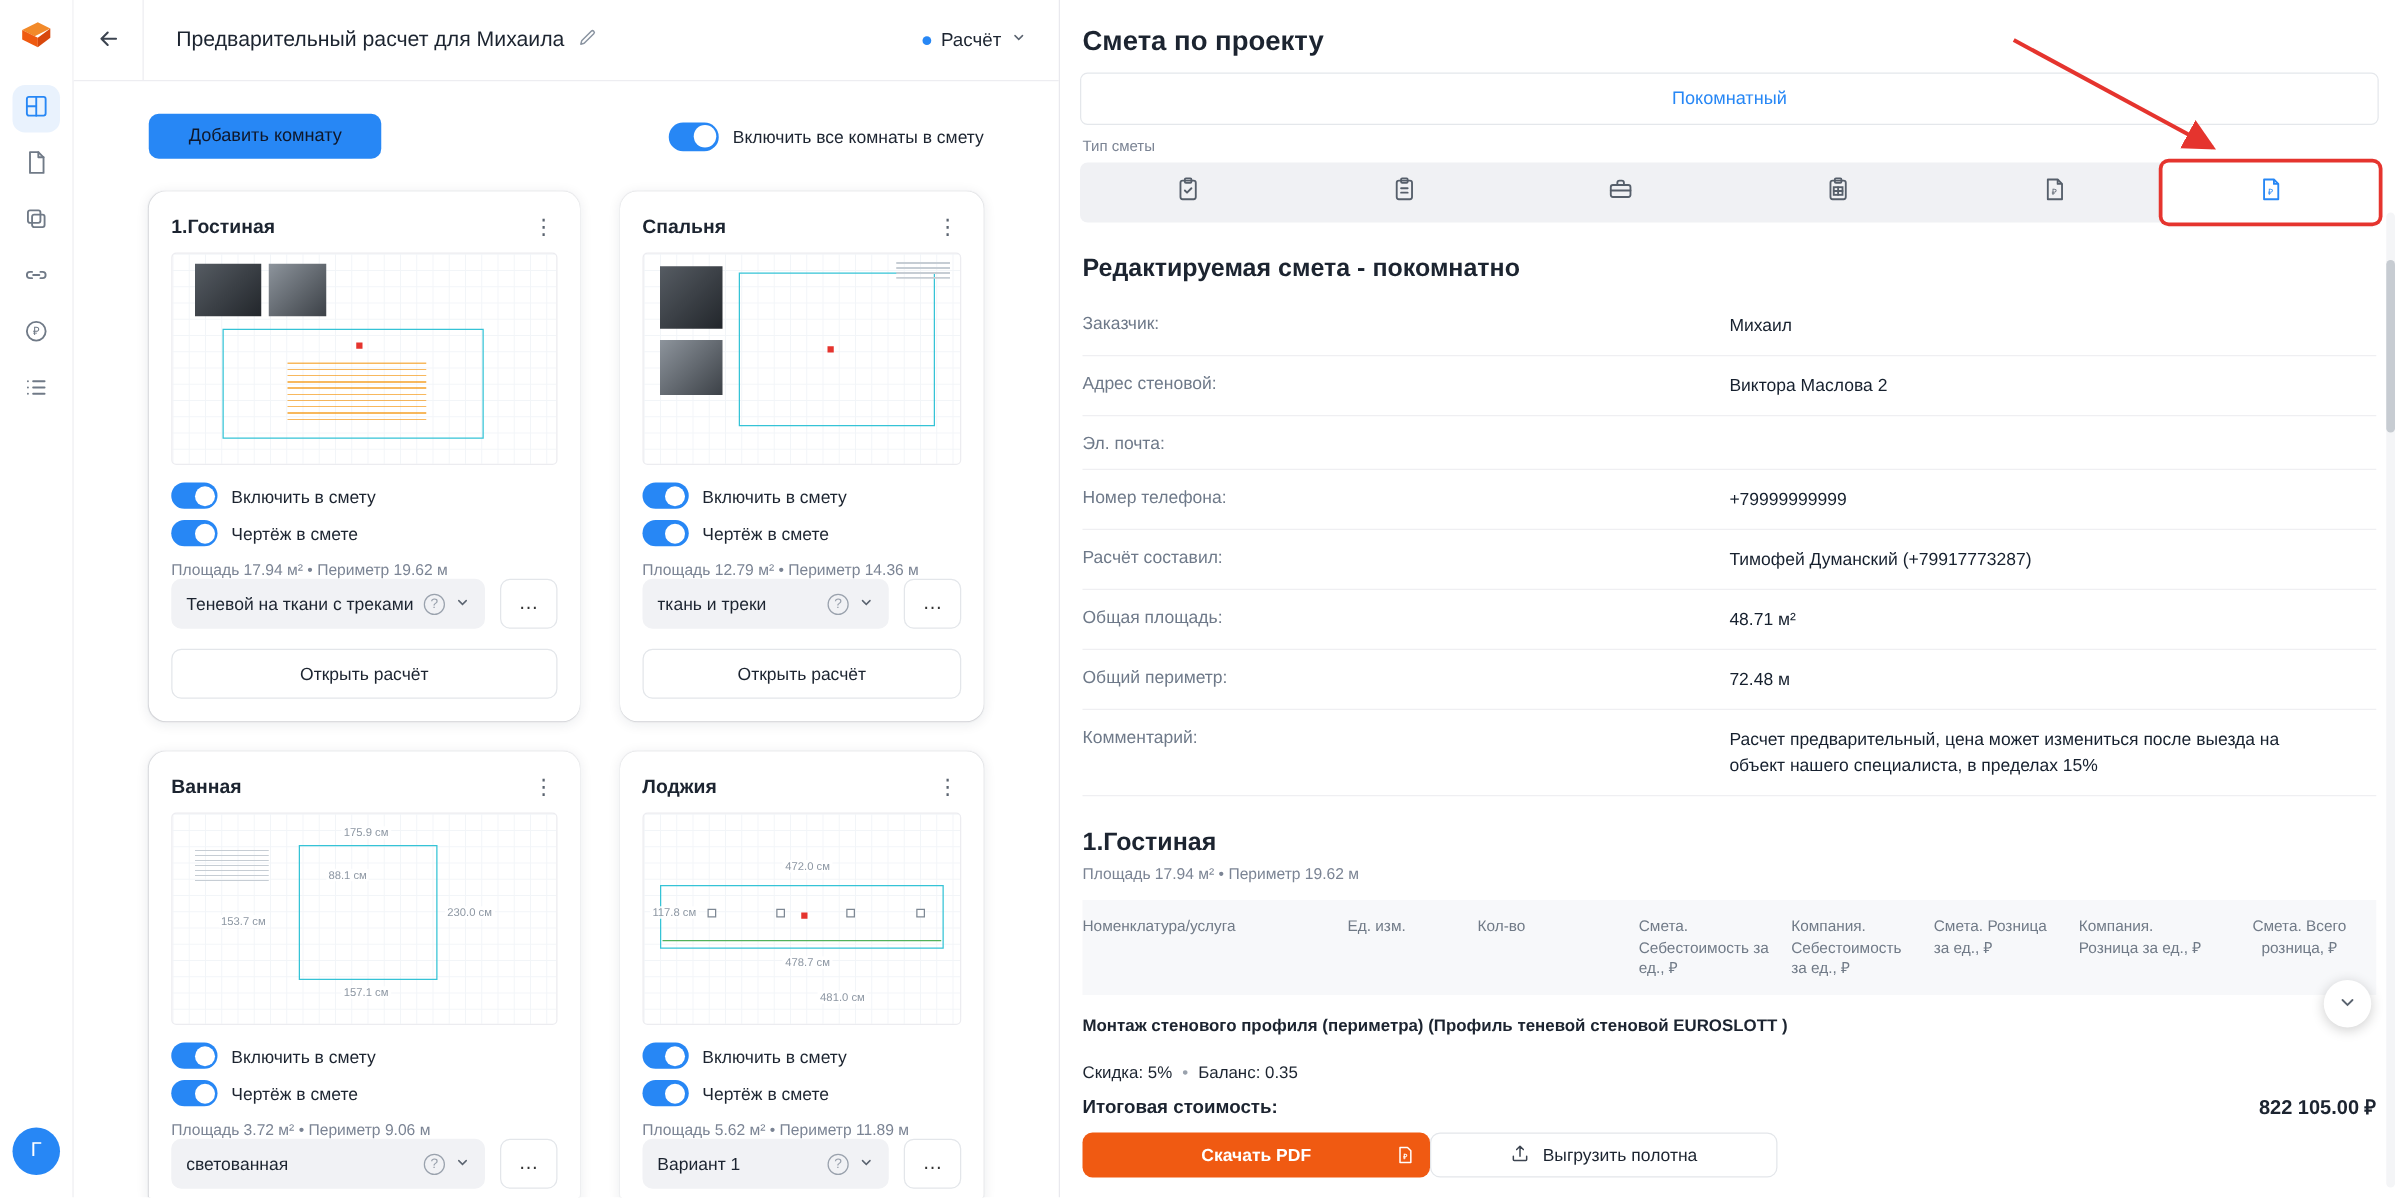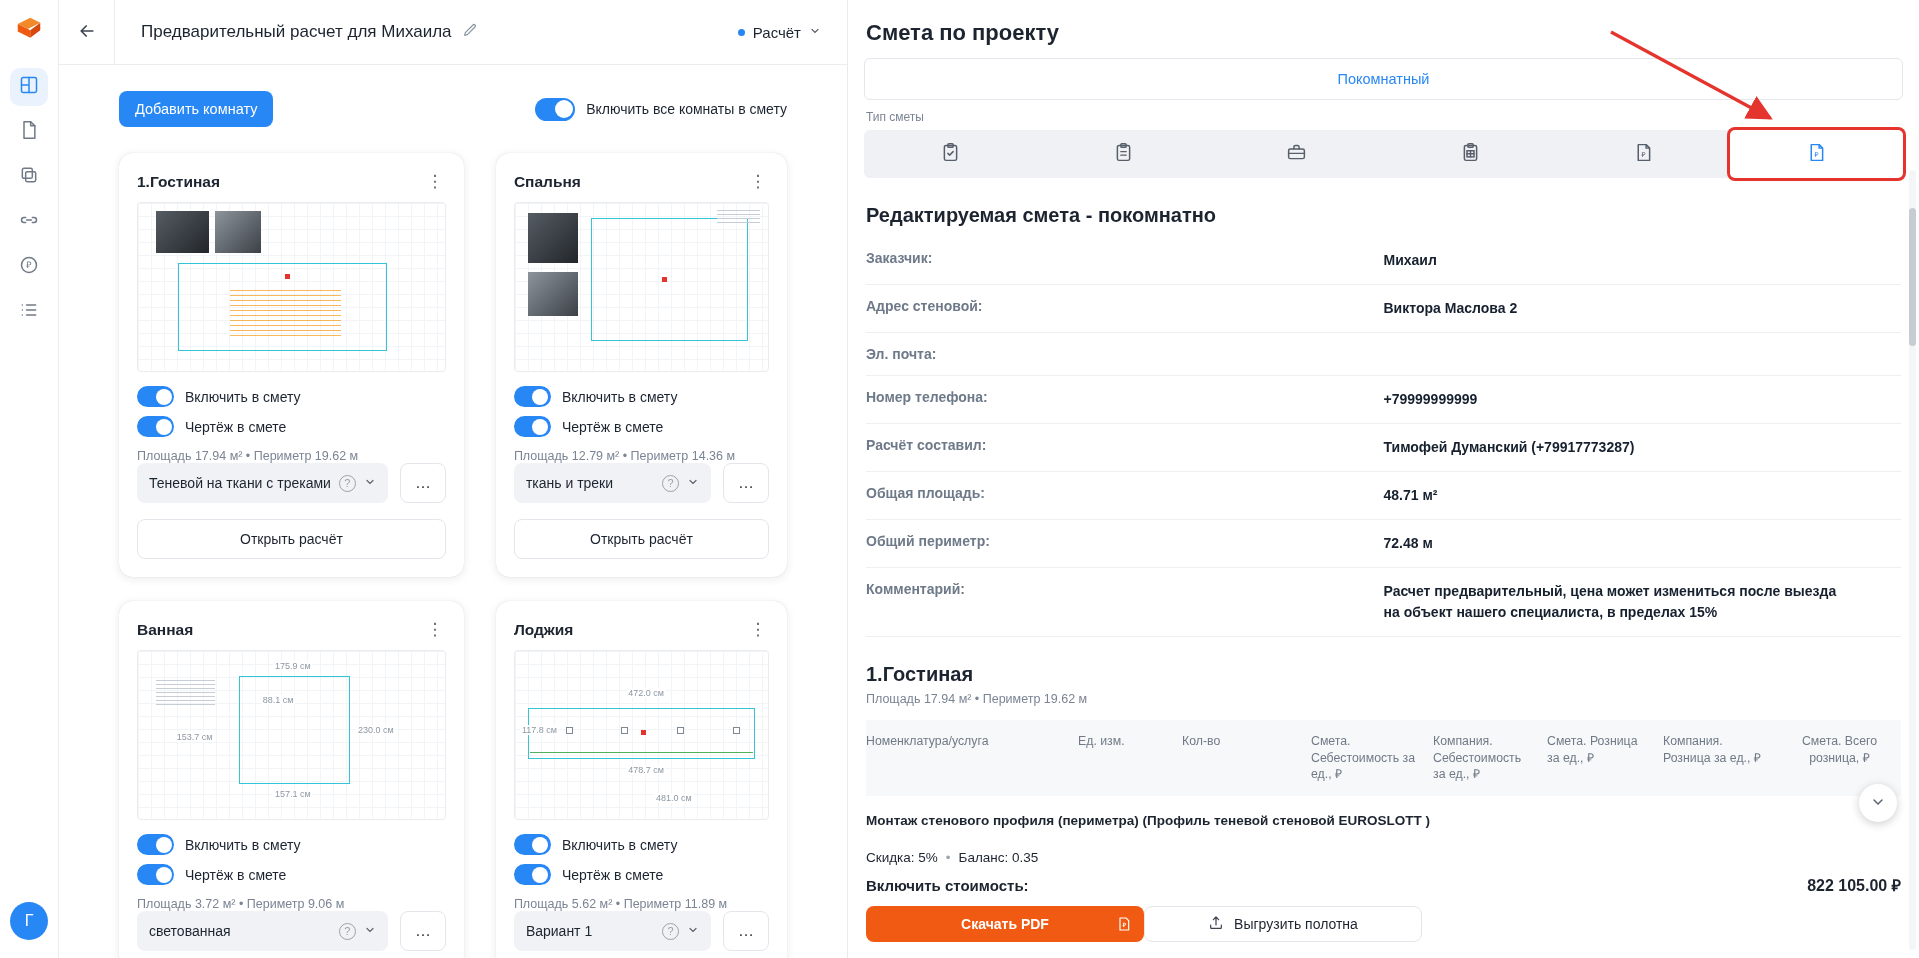--- a/index.html
+++ b/index.html
@@ -22,21 +22,21 @@
   .left-panel { flex:0 0 789px; display:flex; flex-direction:column; border-right:1px solid #e9e9ee; background:#fff; }
   .lp-header { flex:0 0 64px; border-bottom:1px solid #ededf1; display:flex; align-items:center; }
   .back-btn { width:56px; height:64px; display:flex; align-items:center; justify-content:center; border-right:1px solid #ededf1; cursor:pointer; background:#fff; border-top:none; border-bottom:none; border-left:none; }
   .lp-title-wrap { display:flex; align-items:center; gap:10px; padding-left:26px; flex:1; min-width:0; }
   .lp-title { font-size:17px; color:#1c2430; white-space:nowrap; }
   .mode-select { display:flex; align-items:center; gap:8px; padding-right:26px; cursor:pointer; }
   .mode-dot { width:7px; height:7px; border-radius:50%; background:#2787f5; }
   .mode-label { font-size:15px; }
   .lp-body { flex:1; overflow:hidden; padding:26px 60px 0; }
   .lp-toolbar { display:flex; align-items:center; justify-content:space-between; }
-  .btn-primary { background:#2787f5; color:#ffffff; font-size:14.5px; height:36px; padding:0 16px; border:none; border-radius:8px; cursor:pointer; font-family:inherit; }
+  .btn-primary { background:#2787f5; color:#0f172a; font-size:14.5px; height:36px; padding:0 32px; border:none; border-radius:8px; cursor:pointer; font-family:inherit; }
   .toggle-row { display:flex; align-items:center; gap:11px; font-size:14px; }
   .toggle { width:40px; height:23px; border-radius:12px; background:#2787f5; position:relative; flex:0 0 auto; cursor:pointer; }
   .toggle::after { content:""; position:absolute; right:2.5px; top:2.5px; width:18px; height:18px; border-radius:50%; background:#fff; }
   .toggle.sm { width:37px; height:21px; }
   .toggle.sm::after { width:16px; height:16px; }
 
   .room-grid { display:grid; grid-template-columns:1fr 1fr; gap:24px 32px; margin-top:26px; }
   .room-card { background:#fff; border-radius:14px; box-shadow:0 2px 10px rgba(25,35,55,.09), 0 0 1px rgba(25,35,55,.18); padding:18px; }
   .rc-head { display:flex; justify-content:space-between; align-items:center; }
   .rc-title { font-size:15.5px; font-weight:bold; }
@@ -72,21 +72,21 @@
   .type-tabs { margin:0 16px; background:#f0f1f4; border-radius:6px; height:48px; display:flex; }
   .type-tab { flex:1; display:flex; align-items:center; justify-content:center; cursor:pointer; }
   .type-tab svg { stroke:#565f6b; }
   .type-tab .t { fill:#565f6b; stroke:none; }
   .type-tab.selected { background:#fff; border-radius:5px; box-shadow:0 0 0 3px #e5342e, 0 1px 4px rgba(0,0,0,.14); }
   .type-tab.selected svg { stroke:#2787f5; }
   .type-tab.selected .t { fill:#2787f5; }
 
   .rp-scroll { flex:1; overflow:hidden; padding:26px 18px 0; }
   .section-title { font-size:20px; font-weight:bold; margin-bottom:10px; }
-  .field-row { display:flex; padding:13px 0; border-bottom:1px solid #efeff2; font-size:14px; align-items:flex-start;font-weight:bold; }
+  .field-row { display:flex; padding:13px 0; border-bottom:1px solid #efeff2; font-size:14px; align-items:flex-start; }
   .field-label { width:50%; color:#6e7989; }
   .field-value { flex:1; color:#16202e; line-height:1.5; }
   .room-head { margin-top:26px; }
   .room-title { font-size:20px; font-weight:bold; }
   .room-meta { font-size:12.5px; color:#7b8494; margin-top:6px; }
   .est-table-head { margin-top:14px; background:#f7f8fa; display:grid; grid-template-columns:212px 104px 129px 122px 114px 116px 115px 1fr; padding:13px 0; font-size:12.3px; color:#707a87; line-height:1.35; }
   .est-table-head > div { padding-right:14px; }
   .est-table-head > div:last-child { text-align:center; padding-right:0; }
   .est-row { padding:17px 0 14px; font-size:13.5px; font-weight:bold; border-bottom:4px solid #22c55e; }
 
@@ -460,21 +460,21 @@
       <div class="est-row">Монтаж стенового профиля (периметра) (Профиль теневой стеновой EUROSLOTT )</div>
     </div>
 
     <div class="rp-footer">
       <div class="summary-line">
         <span>Скидка: 5%</span>
         <span class="sep">•</span>
         <span>Баланс: 0.35</span>
       </div>
       <div class="total-line">
-        <span class="total-label">Включить стоимость:</span>
+        <span class="total-label">Итоговая стоимость:</span>
         <span class="total-value">822 105.00 ₽</span>
       </div>
       <div class="action-row">
         <button class="btn-pdf">
           <span>Скачать PDF</span>
           <svg width="16" height="16" viewBox="0 0 24 24" fill="none" stroke="#fff" stroke-width="1.8" stroke-linejoin="round">
               <path d="M6 3h9l4 4v14H6z"></path>
               <text x="12.5" y="17" font-size="8.5" fill="#fff" stroke="none" text-anchor="middle">₽</text>
             </svg>
         </button>

